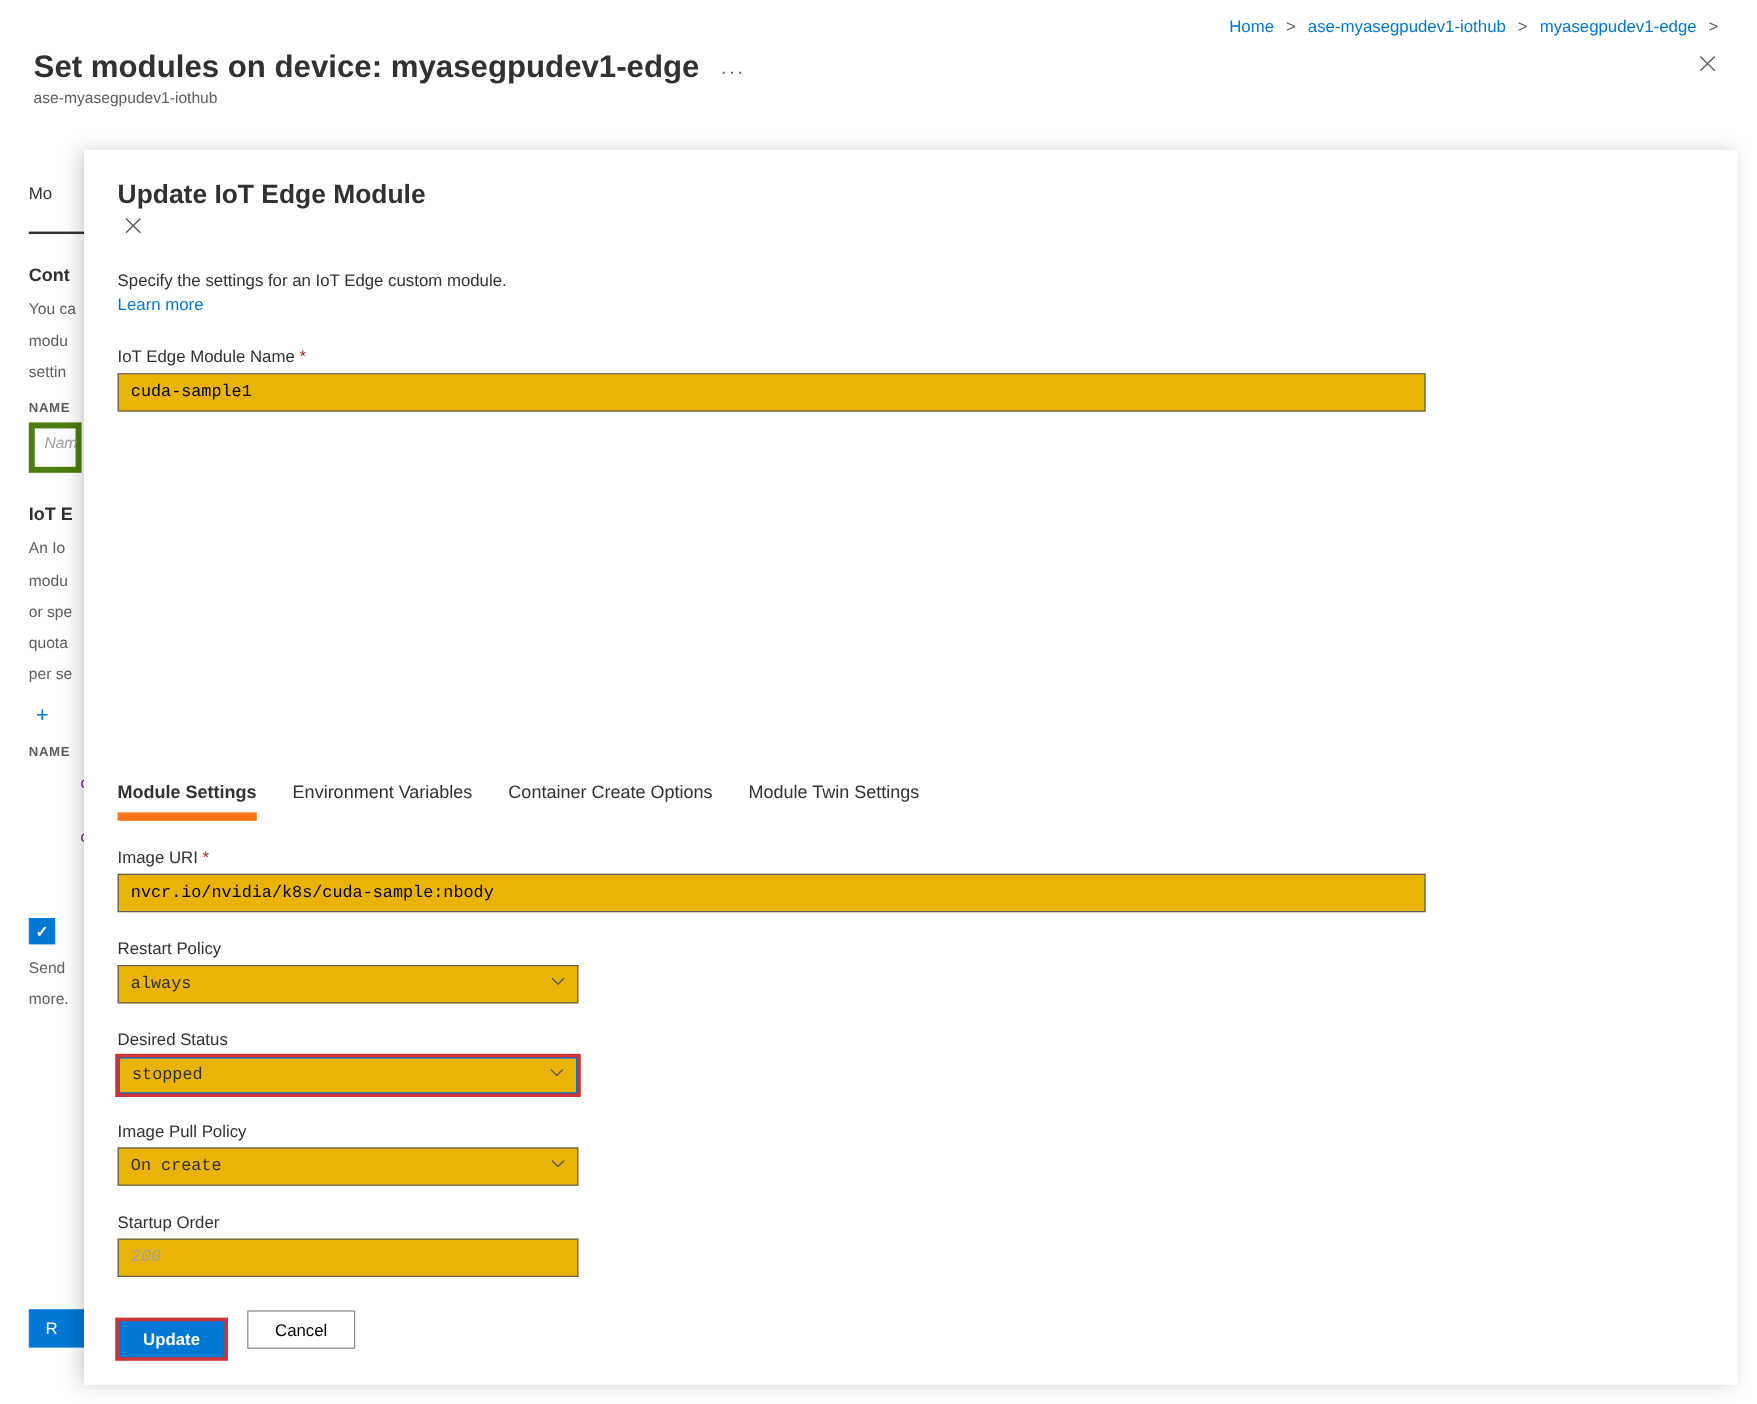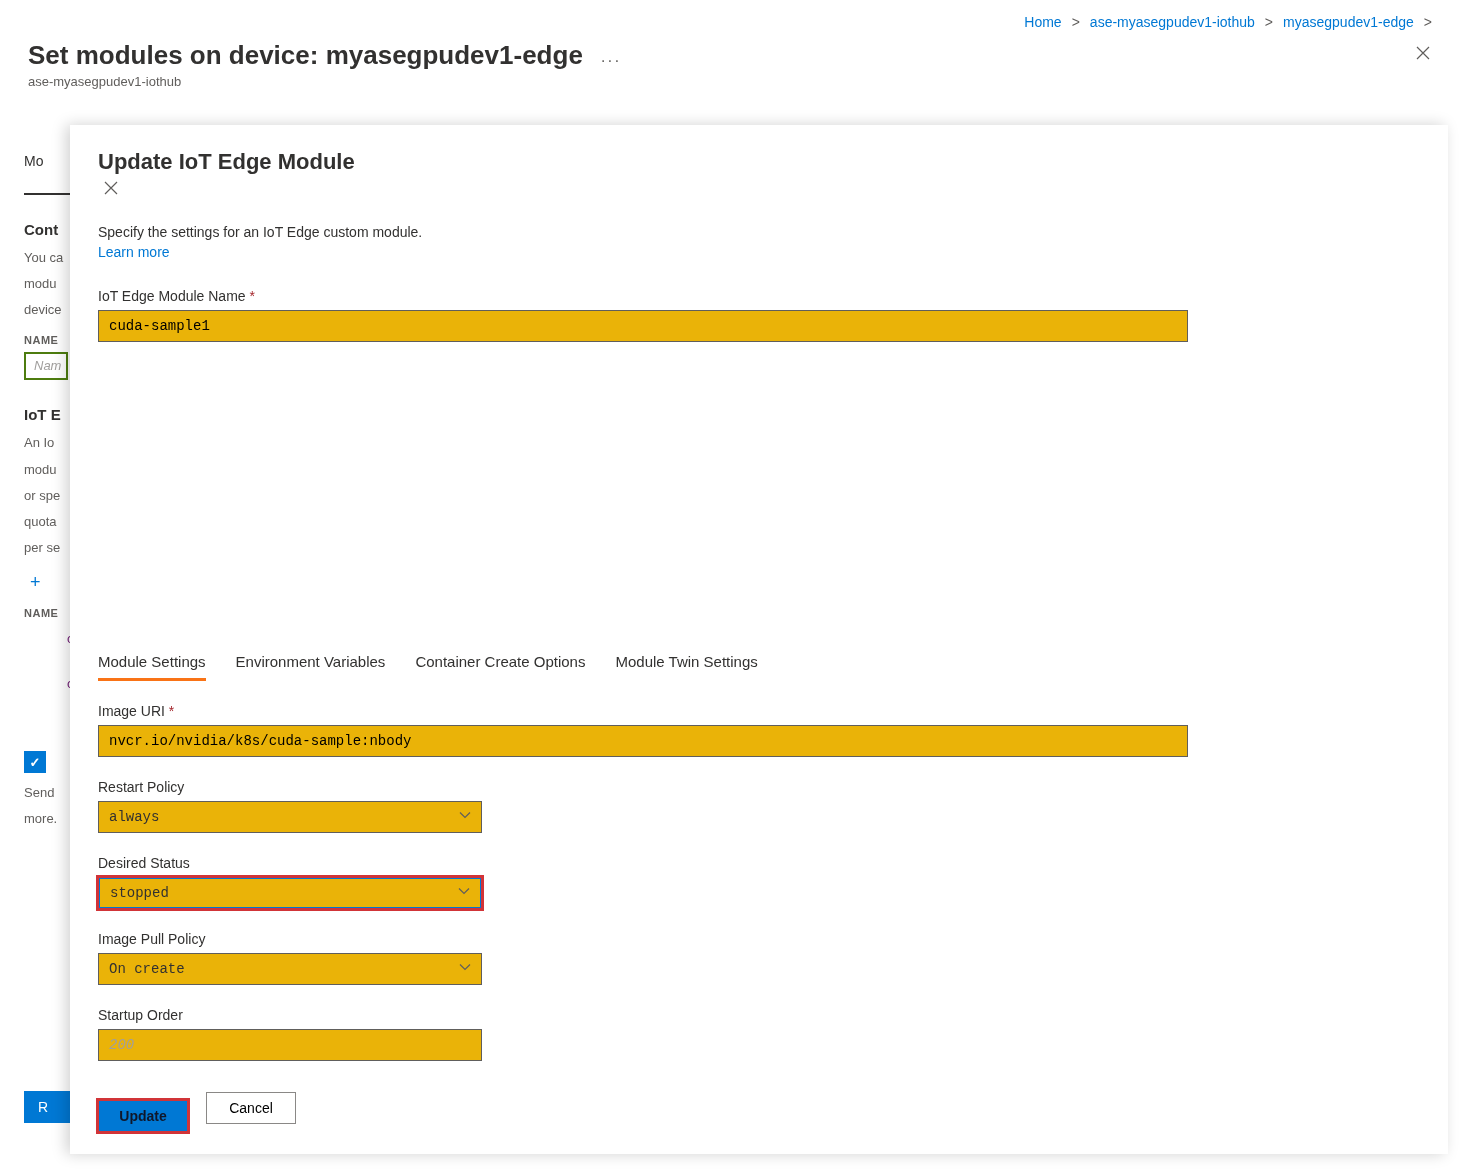--- a/index.html
+++ b/index.html
@@ -75,22 +75,22 @@
     .bg-left .bg-tab {
       font-size: 14px;
       padding: 10px 0 24px;
       border-bottom: 2px solid #323130;
     }
     .bg-left .hdr { font-weight: 600; font-size: 15px; margin: 26px 0 10px; }
     .bg-left .para { color: #605e5c; line-height: 1.55; margin-bottom: 6px; }
     .bg-left .lbl { font-size: 11px; font-weight: 600; color: #605e5c; letter-spacing: .5px; margin-top: 14px; }
     .bg-left .fake-input {
       margin-top: 6px;
-      border: 2px solid #4d7c0f;
-      height: 28px;
+      border: 5px solid #4d7c0f;
+      height: 42px;
       width: 44px;
       padding: 4px 8px;
       color: #a19f9d;
       font-style: italic;
       font-size: 13px;
     }
     .bg-left .linkish { color: #701a75; margin-top: 12px; margin-left: 43px; }
     .bg-left .plus {
       color: #0078d4;
       font-size: 18px;
@@ -191,22 +191,22 @@
       border-bottom: 0;
       margin: 18px 28px 0;
       font-size: 15px;
     }
     .panel-tabs .tab {
       padding: 10px 0 8px;
       cursor: pointer;
       color: #323130;
     }
     .panel-tabs .tab.active {
-      font-weight: 400;
-      border-bottom: 3px solid #f97316;
+      font-weight: 700;
+      border-bottom: 7px solid #f97316;
     }
 
     
     .panel-footer {
       padding: 16px 28px 22px;
       display: flex;
       gap: 18px;
       align-items: center;
     }
     .btn {
@@ -214,21 +214,21 @@
       min-width: 90px;
       padding: 0 18px;
       font-size: 14px;
       font-family: inherit;
       cursor: pointer;
       border: 1px solid #8a8886;
       background: #fff;
     }
     .btn-primary {
       background: #0078d4;
-      color: #0f172a;
+      color: #ffffff;
       border: 1px solid #0078d4;
       font-weight: 600;
       margin-top: 16px;
     }
   </style>
 </head>
 <body>
 
 <nav class="breadcrumb">
   <a>Home</a>
@@ -252,21 +252,21 @@
         <path d="M1 1 L13 13 M13 1 L1 13" stroke="#605e5c" stroke-width="1.2" fill="none"></path>
       </svg>
   </div>
 </div>
 
 <div class="bg-left">
   <div class="bg-tab">Mo</div>
   <div class="hdr">Cont</div>
   <div class="para">You ca</div>
   <div class="para">modu</div>
-  <div class="para">device</div>
+  <div class="para">settin</div>
   <div class="lbl">NAME</div>
   <div class="fake-input">Nam</div>
   <div class="hdr">IoT E</div>
   <div class="para">An Io</div>
   <div class="para">modu</div>
   <div class="para">or spe</div>
   <div class="para">quota</div>
   <div class="para">per se</div>
   <span class="plus">+</span>
   <div class="lbl">NAME</div>

